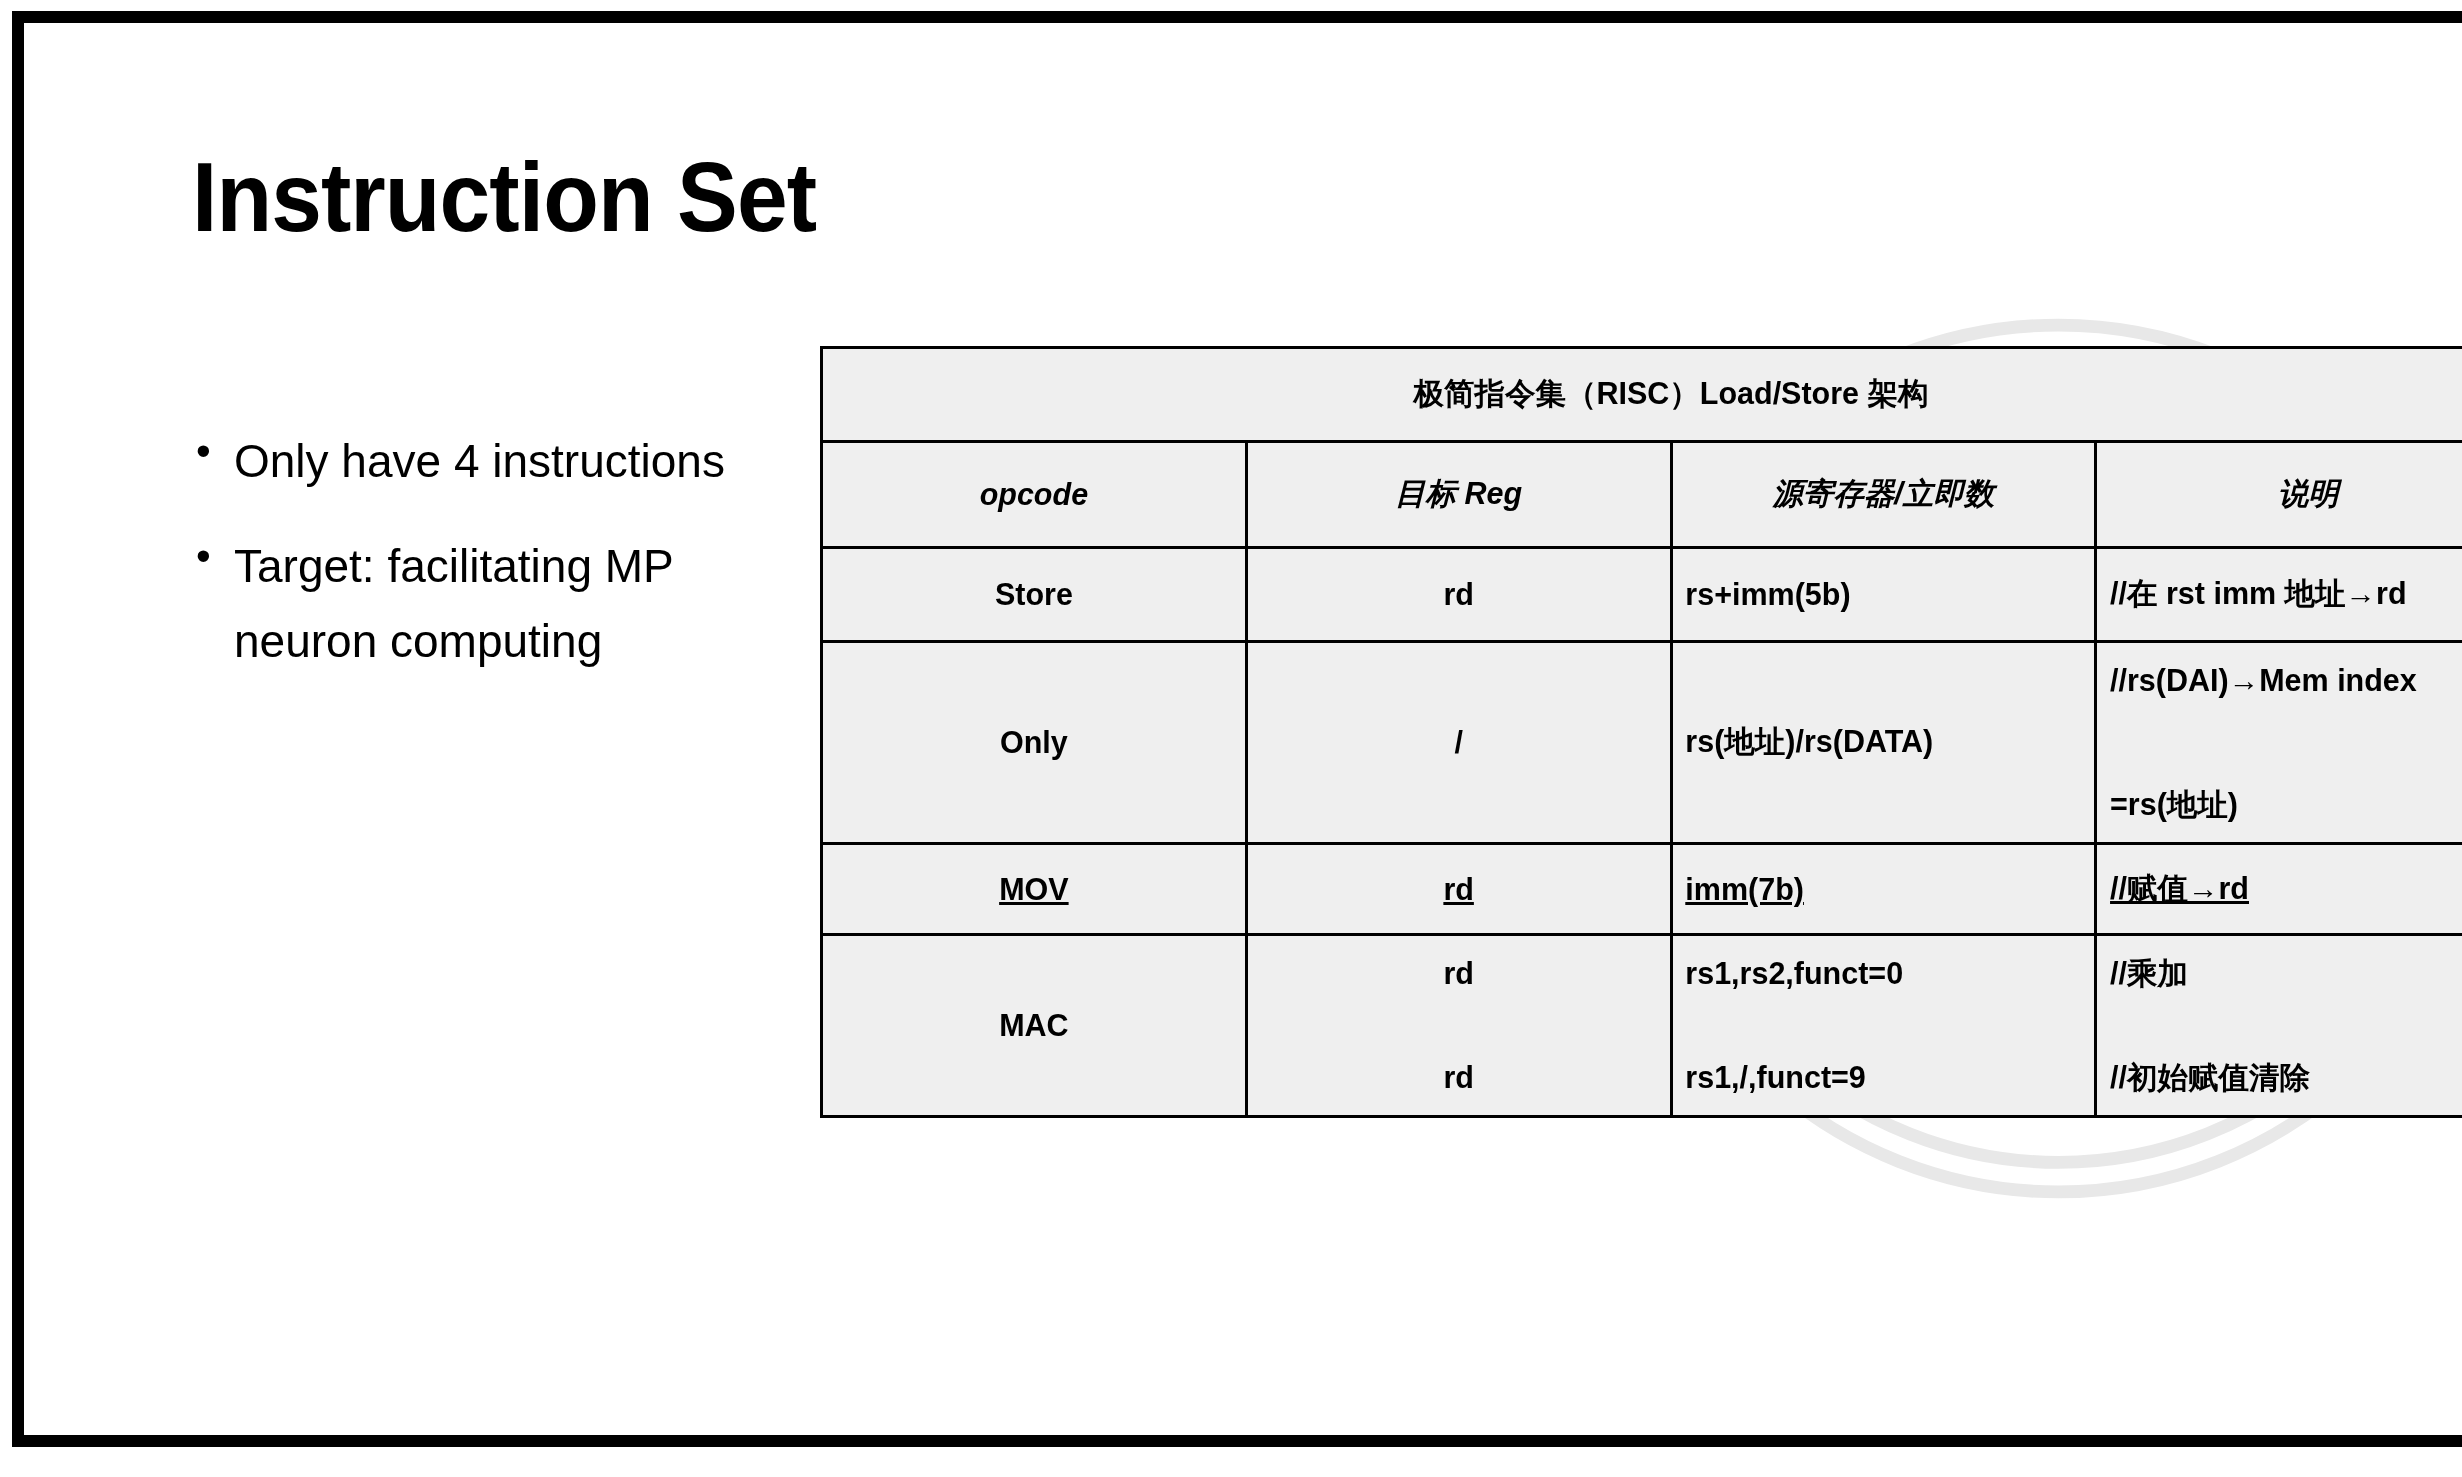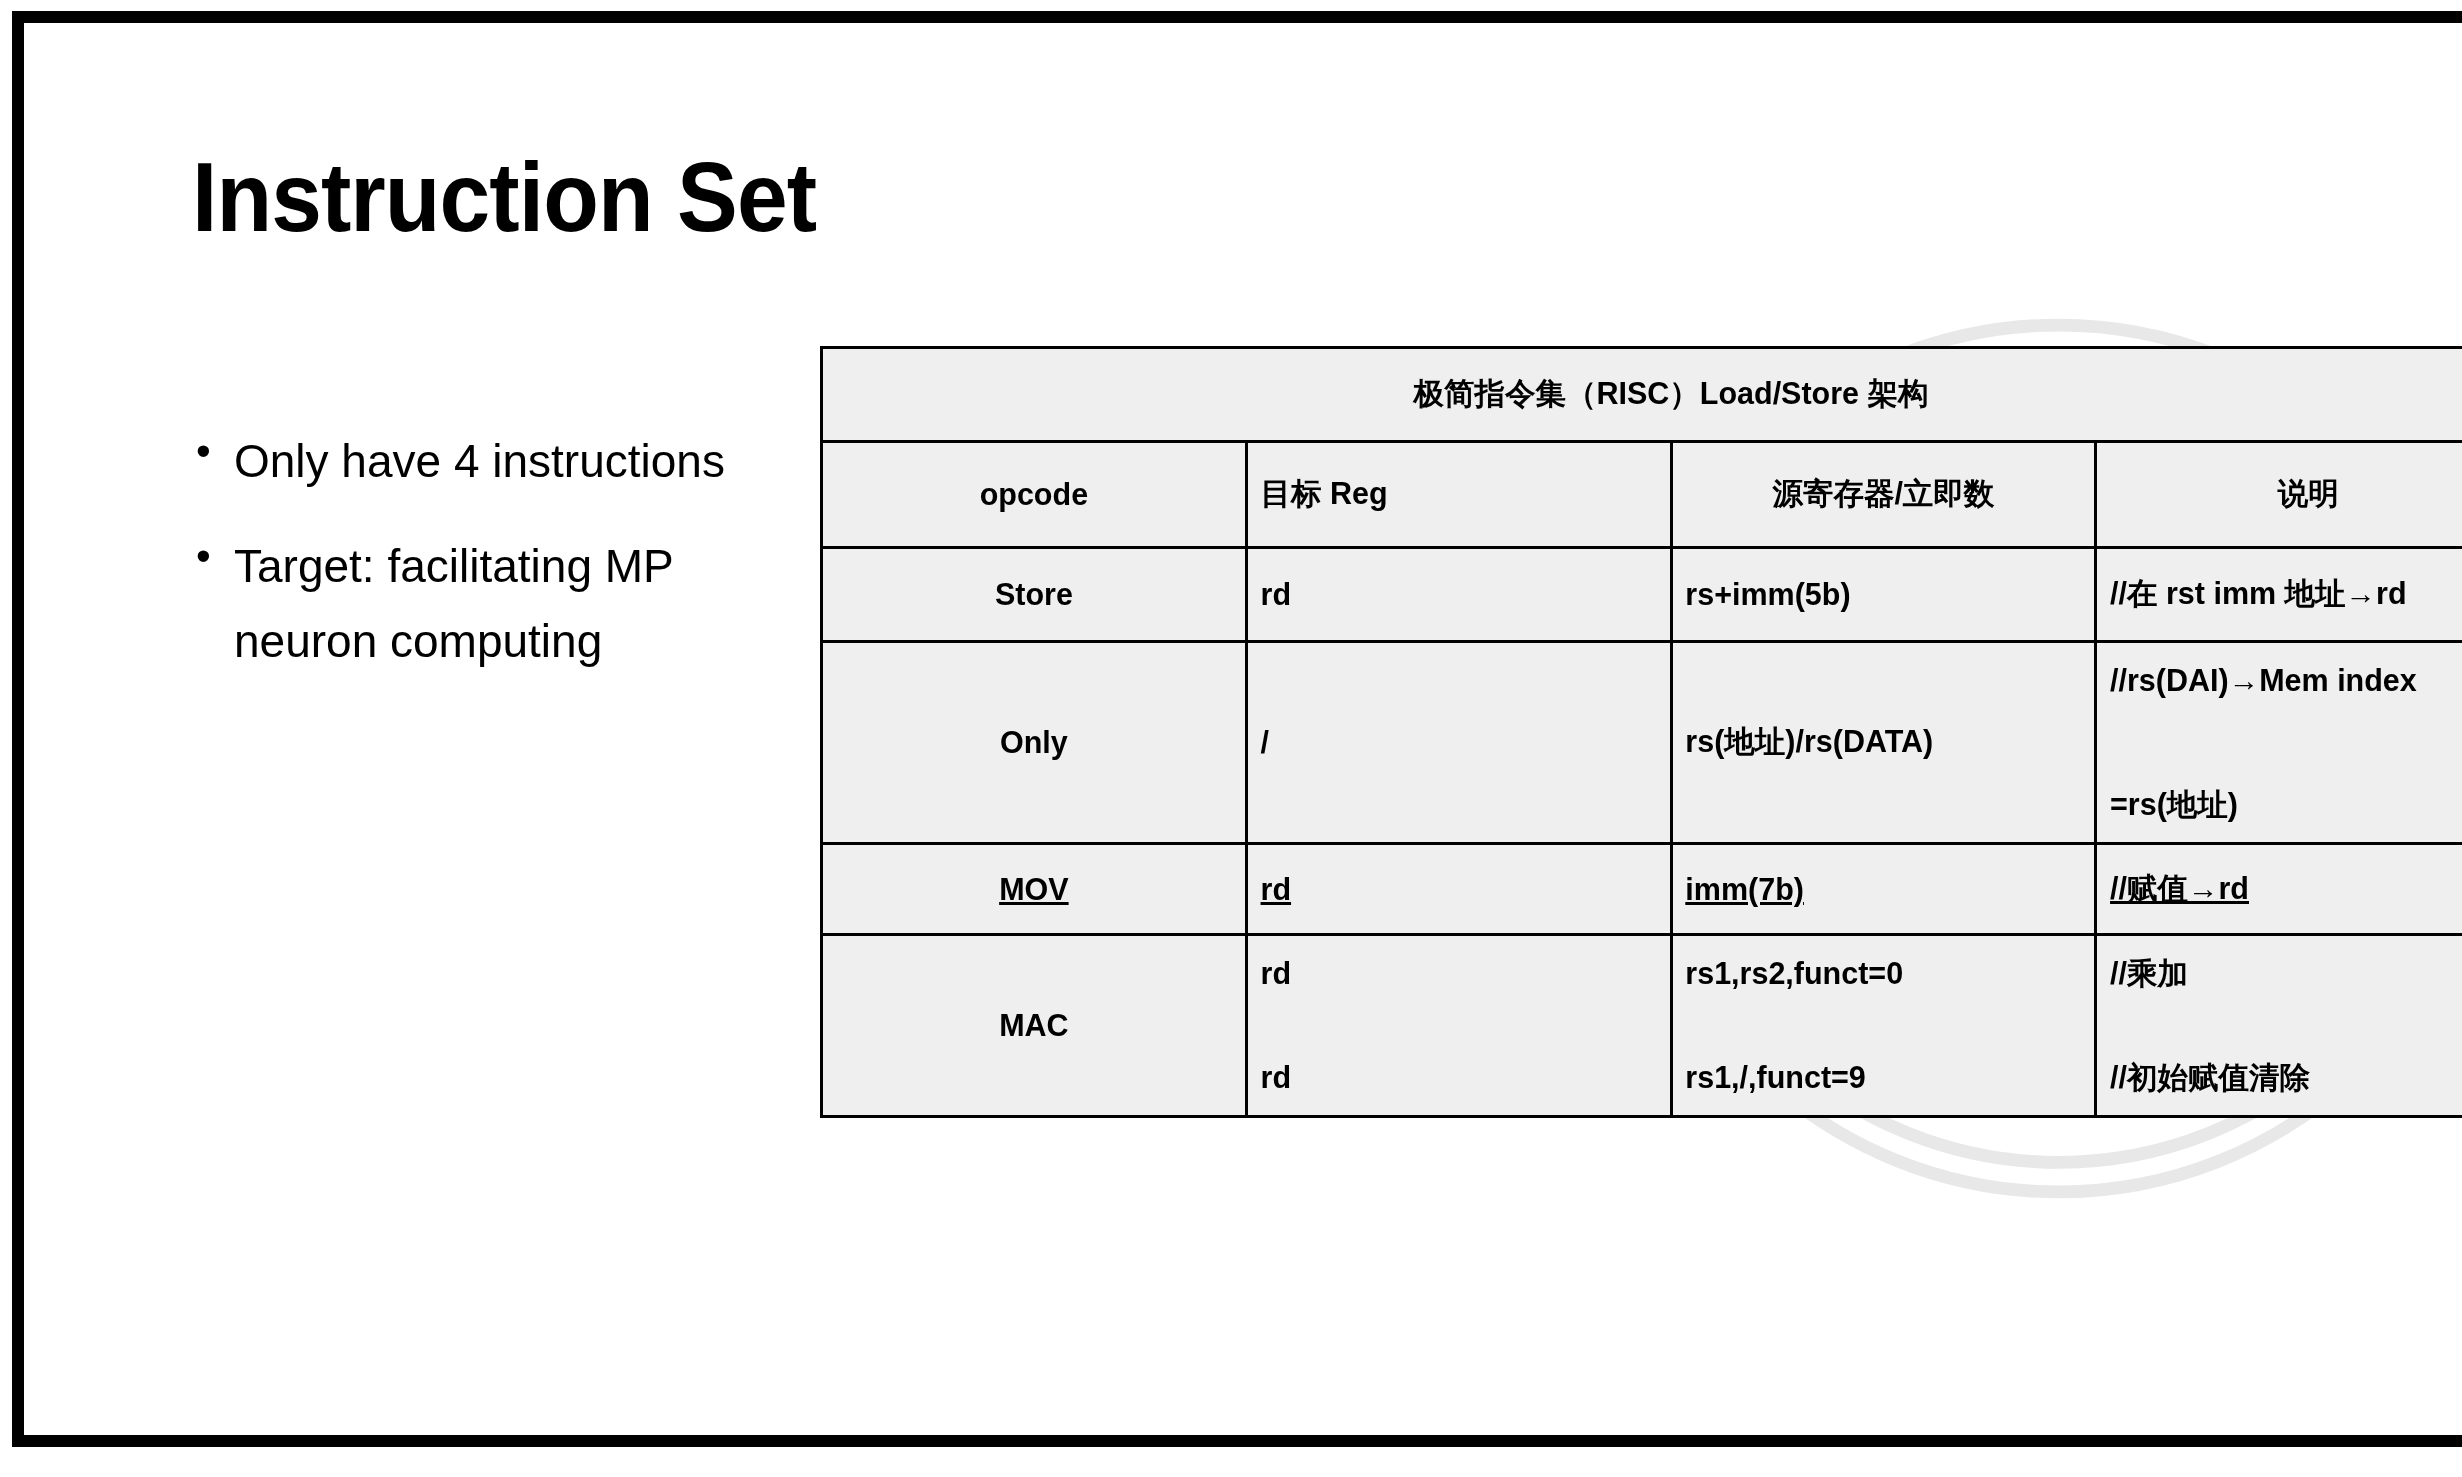--- a/index.html
+++ b/index.html
@@ -109,23 +109,24 @@
     box-sizing: border-box;
   }
   .tbl-title {
     text-align: center;
     height: 94px;
     font-size: 32.5px;
   }
   .col-head {
     text-align: center;
     height: 106px;
+    font-style: italic;
   }
   .c-op     { width: 345px;  text-align: center; }
-  .c-reg    { width: 217px;  text-align: left; }
+  .c-reg    { width: 217px;  text-align: center; }
   .c-src    { width: 389px;  }
   .c-desc   { width: 752px; text-align: left; }
 
   .row-load td   { height: 94px; }
   .row-store td  { height: 202px; }
   .row-mov td    { height: 91px; text-decoration: underline; }
   .row-mac td    { height: 182px; }
 
   .stack {
     display: flex;

